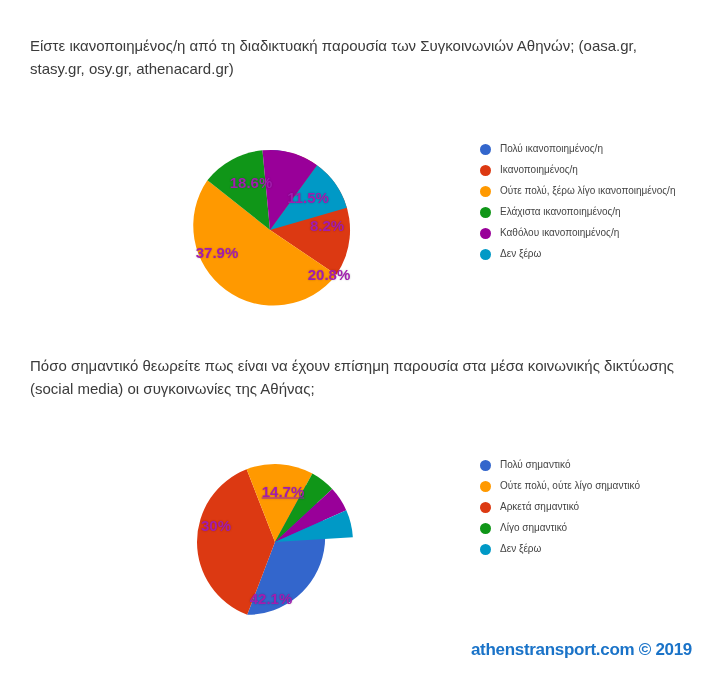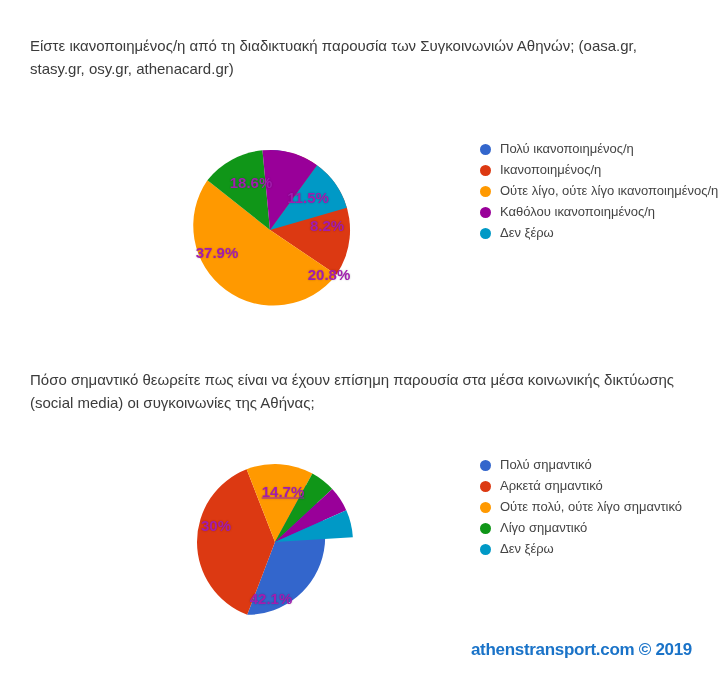--- a/index.html
+++ b/index.html
@@ -17,21 +17,21 @@
   }
   .question {
     position: absolute;
     left: 30px;
     width: 660px;
     font-size: 15px;
     line-height: 1.55;
     color: #3b3b3b;
   }
   #q1 { top: 34px; }
-  #q2 { top: 354px; margin-top: 14px; }
+  #q2 { top: 354px; }
 
   .chart-block {
     position: absolute;
   }
   #block1 { top: 120px; left: 0; width: 720px; height: 210px; }
   #block2 { top: 440px; left: 0; width: 720px; height: 200px; }
 
   .pie-wrap {
     position: absolute;
   }
@@ -52,21 +52,21 @@
     white-space: nowrap;
   }
   .legend-dot {
     width: 11px;
     height: 11px;
     border-radius: 50%;
     margin-right: 9px;
     flex: 0 0 auto;
   }
   .legend-label {
-    font-size: 13px;
+    font-size: 10px;
     line-height: 14px;
   }
   .slice-label {
     position: absolute;
     color: #a21caf;
     font-weight: bold;
     font-size: 15px;
     text-shadow: 0 0 2px rgba(0,0,0,0.25);
     white-space: nowrap;
     transform: translate(-50%, -50%);
@@ -110,21 +110,25 @@
     <div class="legend-row">
       <span class="legend-dot" style="background:#3366cc"></span>
       <span class="legend-label">Πολύ ικανοποιημένος/η</span>
     </div>
     <div class="legend-row">
       <span class="legend-dot" style="background:#dc3912"></span>
       <span class="legend-label">Ικανοποιημένος/η</span>
     </div>
     <div class="legend-row">
       <span class="legend-dot" style="background:#ff9900"></span>
-      <span class="legend-label">Ούτε λίγο, ούτε λίγο ικανοποιημένος/η</span>
+      <span class="legend-label">Ούτε πολύ, ξέρω λίγο ικανοποιημένος/η</span>
+    </div>
+    <div class="legend-row">
+      <span class="legend-dot" style="background:#109618"></span>
+      <span class="legend-label">Ελάχιστα ικανοποιημένος/η</span>
     </div>
     <div class="legend-row">
       <span class="legend-dot" style="background:#990099"></span>
       <span class="legend-label">Καθόλου ικανοποιημένος/η</span>
     </div>
     <div class="legend-row">
       <span class="legend-dot" style="background:#0099c6"></span>
       <span class="legend-label">Δεν ξέρω</span>
     </div>
   </div>
@@ -148,26 +152,26 @@
     <div class="slice-label" style="left:41px; top:75px;">30%</div>
     <div class="slice-label" style="left:108px; top:41px;text-decoration:underline;">14.7%</div>
   </div>
 
   <div class="legend" id="legend2">
     <div class="legend-row">
       <span class="legend-dot" style="background:#3366cc"></span>
       <span class="legend-label">Πολύ σημαντικό</span>
     </div>
     <div class="legend-row">
+      <span class="legend-dot" style="background:#ff9900"></span>
+      <span class="legend-label">Ούτε πολύ, ούτε λίγο σημαντικό</span>
+    </div>
+    <div class="legend-row">
       <span class="legend-dot" style="background:#dc3912"></span>
       <span class="legend-label">Αρκετά σημαντικό</span>
-    </div>
-    <div class="legend-row">
-      <span class="legend-dot" style="background:#ff9900"></span>
-      <span class="legend-label">Ούτε πολύ, ούτε λίγο σημαντικό</span>
     </div>
     <div class="legend-row">
       <span class="legend-dot" style="background:#109618"></span>
       <span class="legend-label">Λίγο σημαντικό</span>
     </div>
     <div class="legend-row">
       <span class="legend-dot" style="background:#0099c6"></span>
       <span class="legend-label">Δεν ξέρω</span>
     </div>
   </div>

